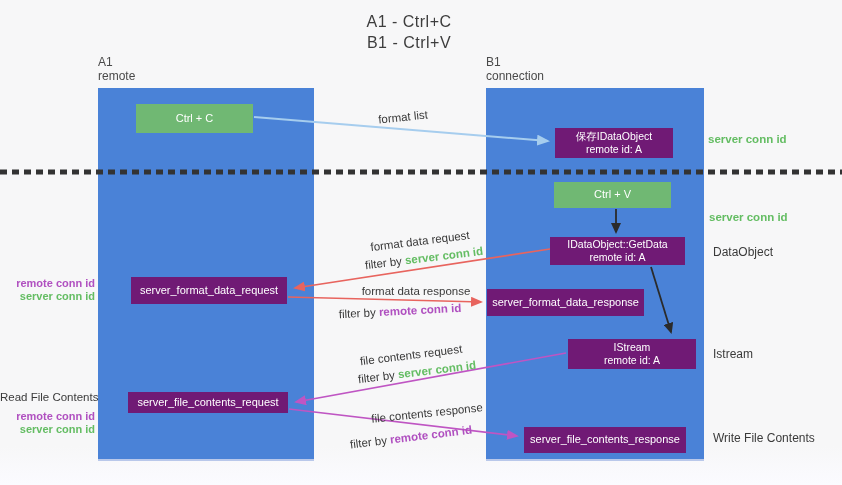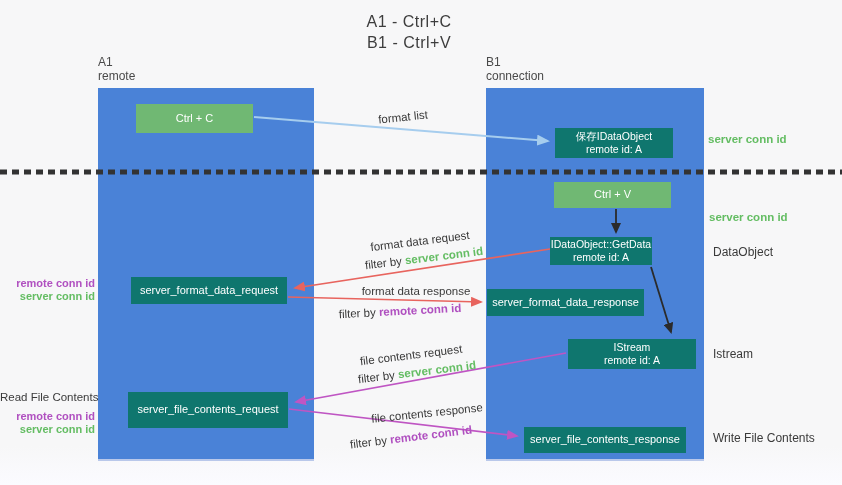--- a/index.html
+++ b/index.html
@@ -35,21 +35,21 @@
 
   svg.arrows { position: absolute; inset: 0; z-index: 3; }
 
   .node {
     position: absolute; z-index: 4;
     display: flex; flex-direction: column; align-items: center; justify-content: center;
     color: #fff; font-size: 11px; line-height: 1.25; text-align: center;
     white-space: nowrap;
   }
   .node.green  { background: #70b873; }
-  .node.orange { background: #0f766e; font-size: 10.5px; }
+  .node.orange { background: #701a75; font-size: 10.5px; }
 
   .flow-label {
     position: absolute; z-index: 5; white-space: nowrap;
     font-size: 11.5px; color: #3a3a3a;
     transform-origin: center center;
   }
   .flow-label .key-green  { color: #64bd63; font-weight: bold; }
   .flow-label .key-purple { color: #b050c0; font-weight: bold; }
 
   .side-label {
@@ -121,39 +121,39 @@
 
   <div class="node orange" style="left:555px; top:128px; width:118px; height:30px;">
     <div>保存IDataObject</div>
     <div>remote id: A</div>
   </div>
 
   <div class="node green" style="left:554px; top:182px; width:117px; height:26px;">
     <div>Ctrl + V</div>
   </div>
 
-  <div class="node orange" style="left:550px; top:237px; width:102px; height:28px;">
+  <div class="node orange" style="left:550px; top:237px; width:135px; height:28px;">
     <div>IDataObject::GetData</div>
     <div>remote id: A</div>
   </div>
 
   <div class="node orange" style="left:487px; top:289px; width:157px; height:27px; font-size:11px;">
     <div>server_format_data_response</div>
   </div>
 
   <div class="node orange" style="left:131px; top:277px; width:156px; height:27px; font-size:11px;">
     <div>server_format_data_request</div>
   </div>
 
   <div class="node orange" style="left:568px; top:339px; width:128px; height:30px;">
     <div>IStream</div>
     <div>remote id: A</div>
   </div>
 
-  <div class="node orange" style="left:128px; top:392px; width:160px; height:36px; font-size:11px;">
+  <div class="node orange" style="left:128px; top:392px; width:160px; height:21px; font-size:11px;">
     <div>server_file_contents_request</div>
   </div>
 
   <div class="node orange" style="left:524px; top:427px; width:162px; height:26px; font-size:11px;">
     <div>server_file_contents_response</div>
   </div>
 
   <div class="flow-label" style="left:403px; top:117px; transform:translate(-50%,-50%) rotate(-6deg);">format list</div>
 
   <div class="flow-label" style="left:420px; top:241px; transform:translate(-50%,-50%) rotate(-7deg);">format data request</div>

